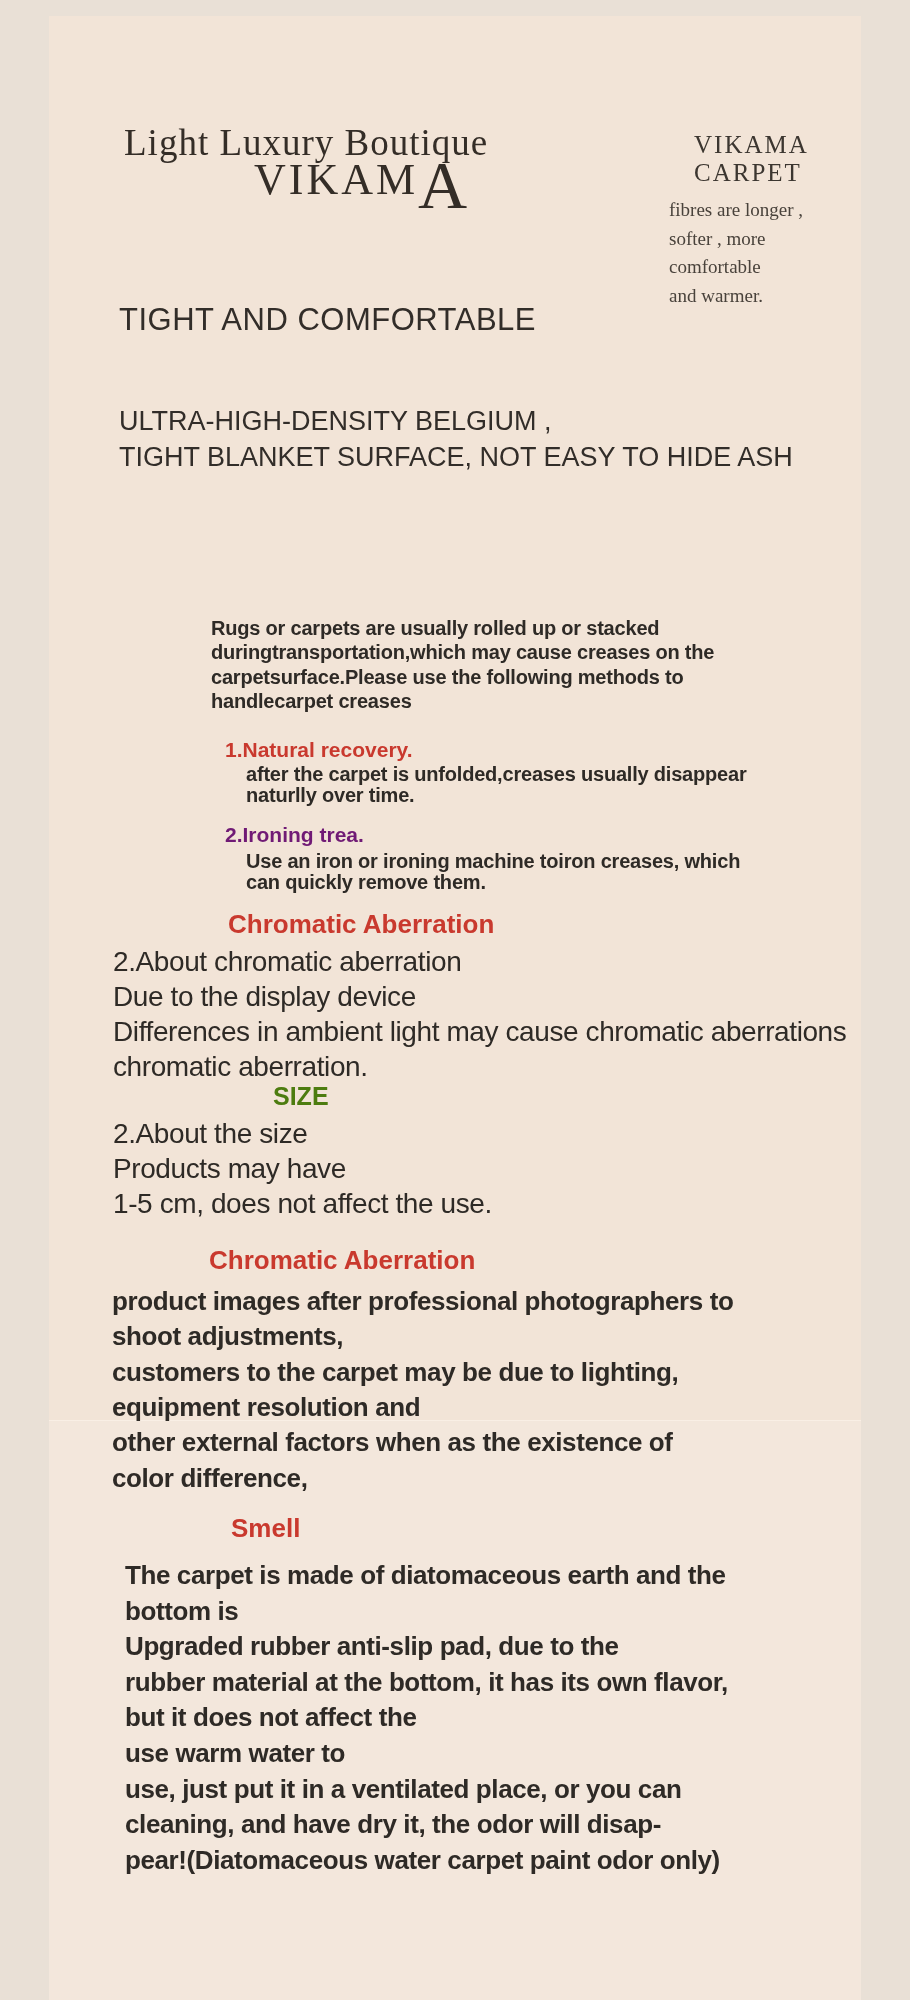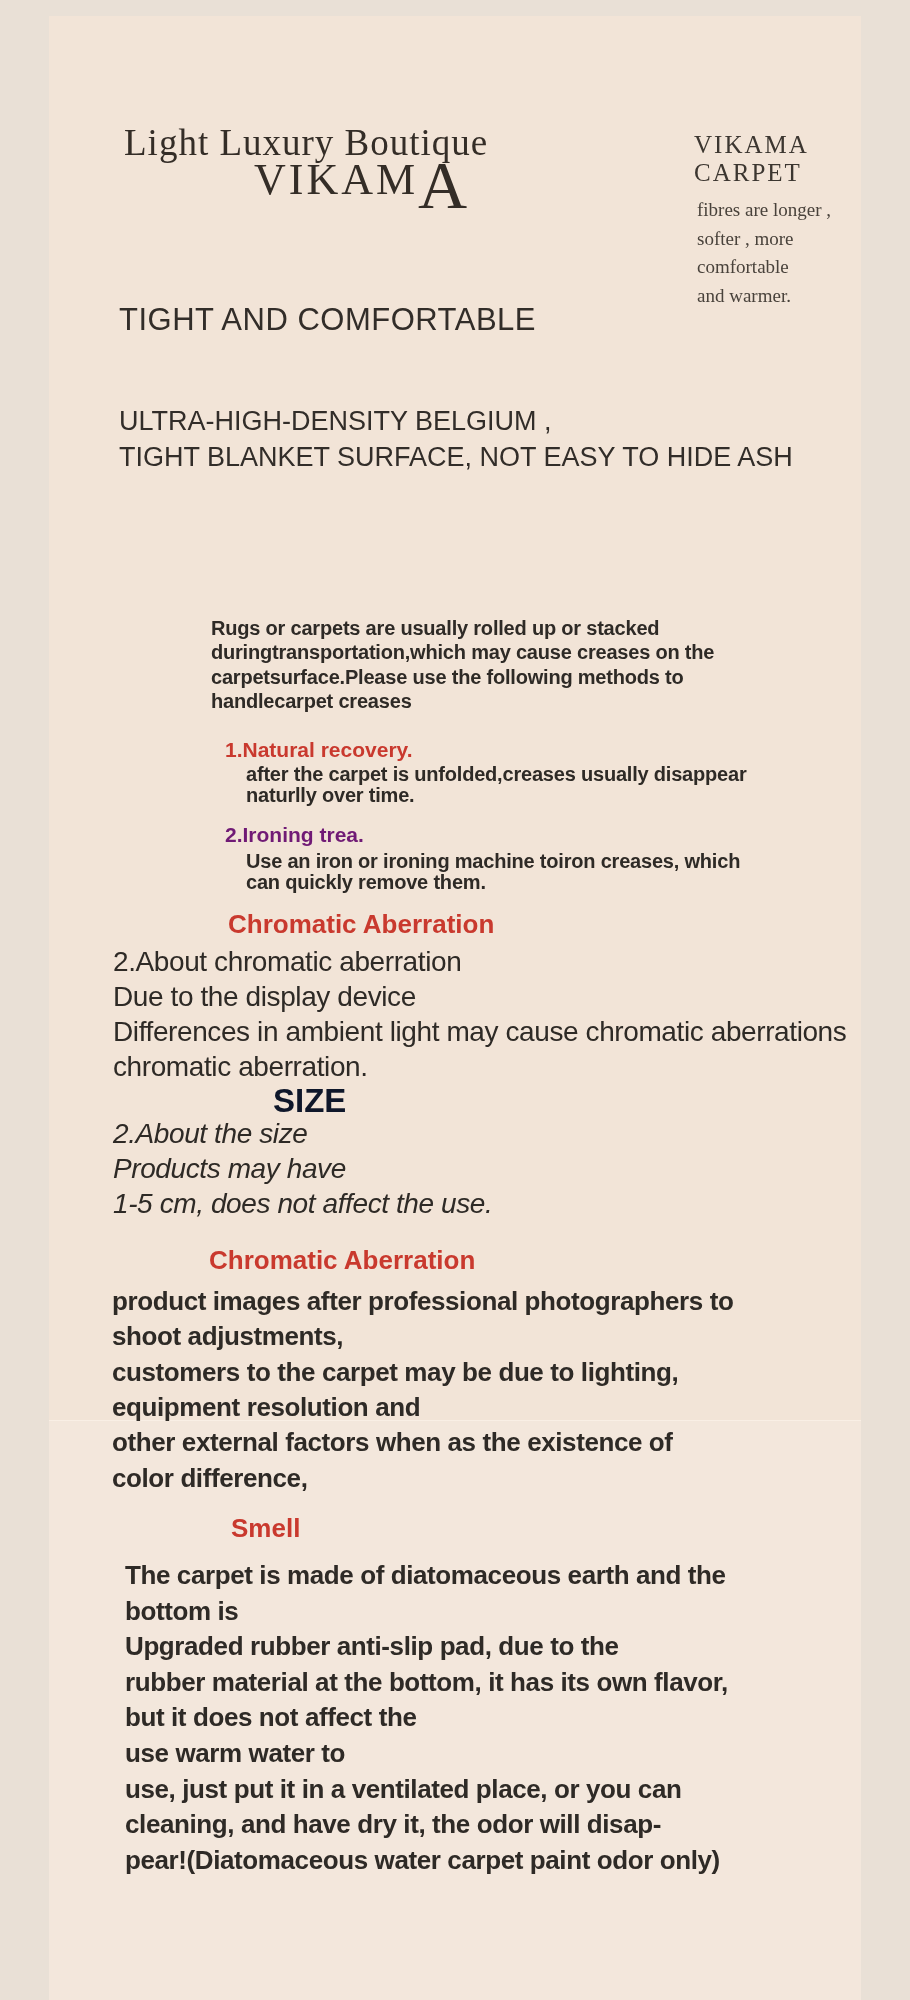--- a/index.html
+++ b/index.html
@@ -18,21 +18,21 @@
               background:#f3e7dc; border-top:1px solid #f9efe5; }
 
   
   .brand-line1 { left:75px; top:105px; font-family:"Liberation Serif", serif;
                  font-size:37px; color:#342d27; letter-spacing:1px; }
   .brand-line2 { left:205px; top:142px; font-family:"Liberation Serif", serif;
                  font-size:44px; color:#342d27; letter-spacing:3px; line-height:1; }
   .brand-big-a { font-size:68px; line-height:0; vertical-align:-14px; letter-spacing:0; }
   .right-title { left:645px; top:115px; font-family:"Liberation Serif", serif;
                  font-size:25px; color:#3c3630; letter-spacing:2px; }
-  .tagline { left:648px; top:180px; font-family:"Liberation Serif", serif;
+  .tagline { left:620px; top:180px; font-family:"Liberation Serif", serif;
              font-size:19px; color:#49423b; line-height:1.5; }
 
   
   .tight-title { left:70px; top:286px; font-size:31px; letter-spacing:0.5px; color:#322d29; }
   .tight-sub   { left:70px; top:388px; font-size:27px; line-height:1.33; color:#322d29; }
 
   
   .creases-heading { left:0; top:520px; width:910px; text-align:center;
                      font-size:45px; font-weight:bold; color:#c9392e; letter-spacing:0; }
   .creases-intro { left:162px; top:600px; font-size:20px; font-weight:bold;
@@ -43,23 +43,23 @@
   .crease-label2 { left:176px; top:807px; font-size:21px; font-weight:bold; color:#701a75; }
   .crease-text2  { left:197px; top:835px; font-size:20px; font-weight:bold; line-height:1.06;
                    letter-spacing:-0.2px; }
 
   
   .chrom1-heading { left:179px; top:893px; font-size:26px; font-weight:bold; color:#c9392e; }
   .chrom1-body { left:64px; top:928px; font-size:28px; font-weight:400;
                  line-height:1.25; letter-spacing:-0.4px; }
 
   
-  .size-heading { left:224px; top:1066px; font-size:33px; font-weight:bold; color:#0f172a; }
+  .size-heading { left:224px; top:1066px; font-size:25px; font-weight:bold; color:#4d7c0f; }
   .size-body { left:64px; top:1100px; font-size:28px; font-weight:400;
-               line-height:1.25; letter-spacing:-0.4px;font-style:italic; }
+               line-height:1.25; letter-spacing:-0.4px; }
 
   
   .chrom2-heading { left:160px; top:1229px; font-size:26px; font-weight:bold; color:#c9392e; }
   .chrom2-body { left:63px; top:1268px; font-size:26px; font-weight:bold;
                  line-height:1.36; letter-spacing:-0.4px; }
 
   
   .smell-heading { left:182px; top:1497px; font-size:26px; font-weight:bold; color:#c9392e; }
   .smell-body { left:76px; top:1542px; font-size:26px; font-weight:bold;
                 line-height:1.37; letter-spacing:-0.4px; }

